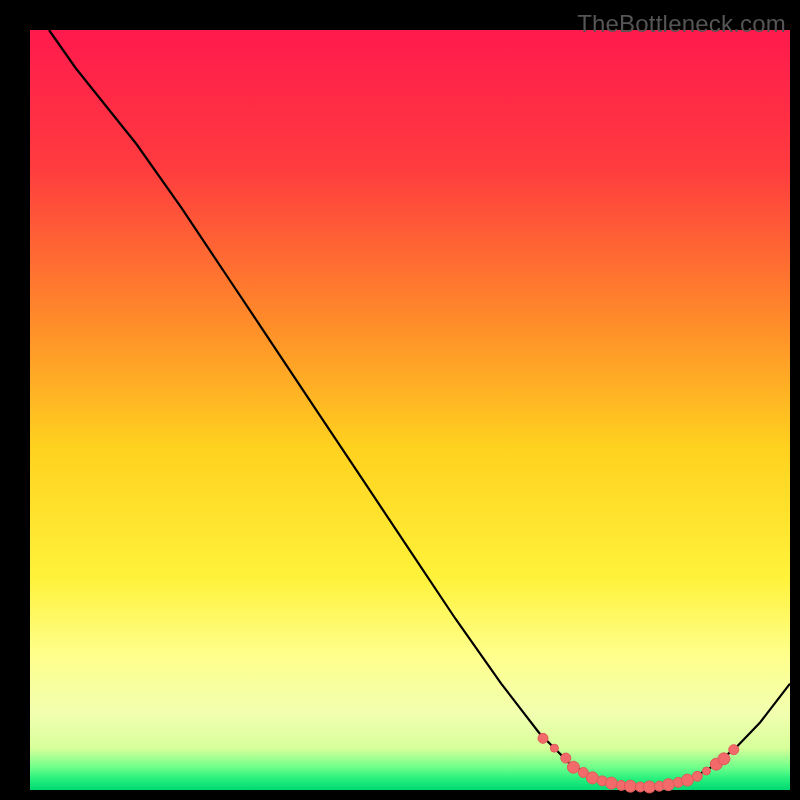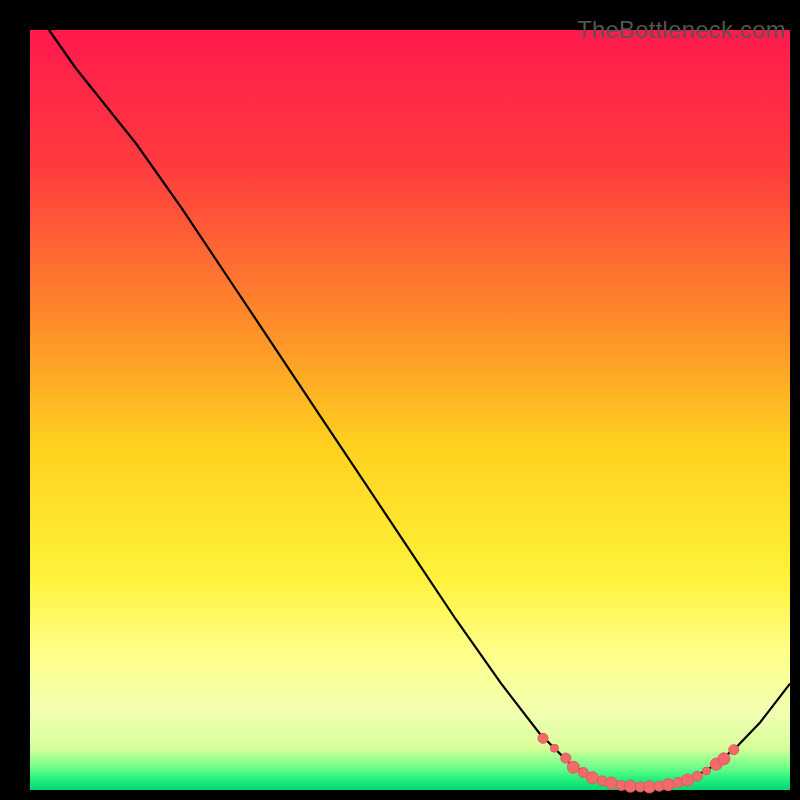--- a/index.html
+++ b/index.html
@@ -11,21 +11,21 @@
     overflow: hidden;
     font-family: Arial, Helvetica, sans-serif;
   }
   .wrap {
     position: relative;
     width: 800px;
     height: 800px;
   }
   .watermark {
     position: absolute;
-    top: 16px;
+    top: 10px;
     right: 14px;
     color: #555;
     font-size: 24px;
     font-weight: 500;
     letter-spacing: 0.2px;
     user-select: none;
     text-align: right;
   }
   svg {
     display: block;

